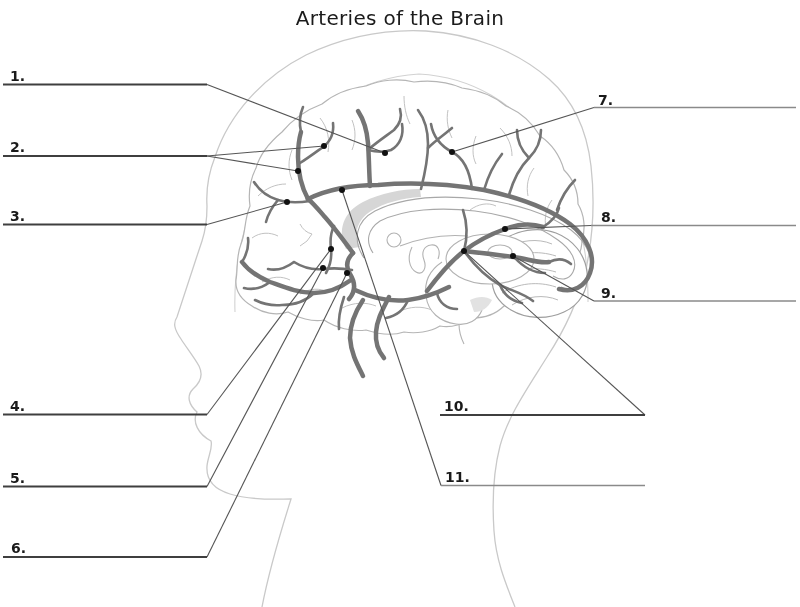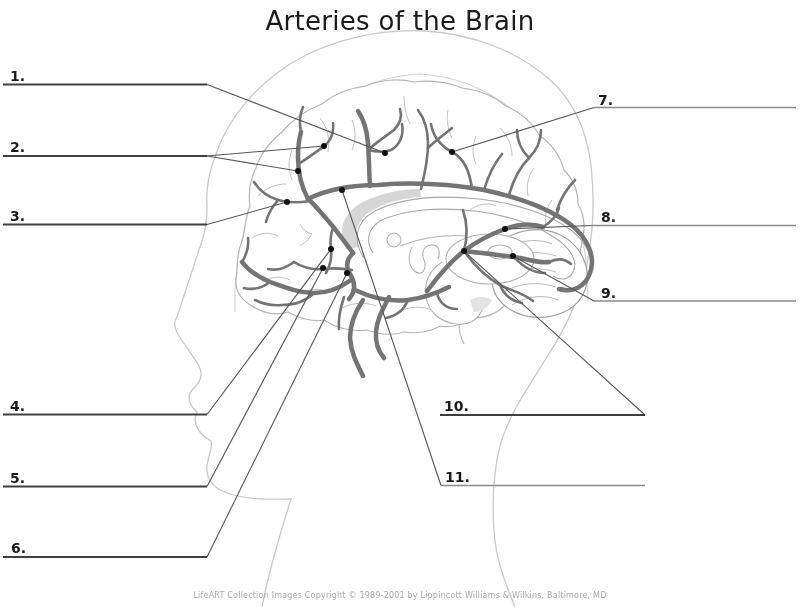--- a/index.html
+++ b/index.html
@@ -1,19 +1,19 @@
 <!DOCTYPE html>
 <html style="--artery: #747474; --leader: #555555; --line-dark: #3f3f3f; --line-gray: #8a8a8a; --outline: #c9c9c9; --gyri: #b5b5b5; --dot: #111111;"><head>
 <meta charset="utf-8">
 <style>
   html,body{margin:0;padding:0;background:#ffffff;}
   .page{position:relative;width:800px;height:607px;background:#fff;overflow:hidden;
         font-family:"DejaVu Sans","Liberation Sans",sans-serif;}
   .page-title{position:absolute;top:6px;left:0;width:100%;text-align:center;margin:0;
-        font-size:26px;font-weight:400;color:#1b1b1b;letter-spacing:.3px;}
+        font-size:20px;font-weight:400;color:#1b1b1b;letter-spacing:.3px;}
   .diagram-svg{position:absolute;left:0;top:0;width:800px;height:607px;}
   .copyright{position:absolute;bottom:7px;left:0;width:100%;text-align:center;
         font-size:8px;color:#a9a9a9;letter-spacing:.2px;}
   
   .head{fill:none;stroke:var(--outline,#c9c9c9);stroke-width:1.3;}
   .skull{fill:none;stroke:#d2d2d2;stroke-width:1.1;}
   .brain{fill:#ffffff;stroke:var(--gyri,#b5b5b5);stroke-width:1.2;}
   .gyrus{fill:none;stroke:#c2c2c2;stroke-width:1;}
   .cbl{fill:#ffffff;stroke:#9e9e9e;stroke-width:1.2;}
   .cbl-fold{fill:none;stroke:#bababa;stroke-width:1;}
@@ -218,14 +218,13 @@
         </g>
         <g>
           <line x1="441" y1="485.5" x2="342" y2="190" class="leader"></line>
           <circle cx="342" cy="190" r="3" class="dot"></circle>
           <line x1="441" x2="645" y1="485.5" y2="485.5" class="ans-gray"></line>
           <text x="445" y="482" class="lbl">11.</text>
         </g>
       </g>
   </svg>
 
-  <div class="copyright">LifeART Collection Images Copyright © 1989-2001 by Lippincott Williams &amp; Wilkins, Baltimore, MD</div>
 </div>
 
 </body></html>

